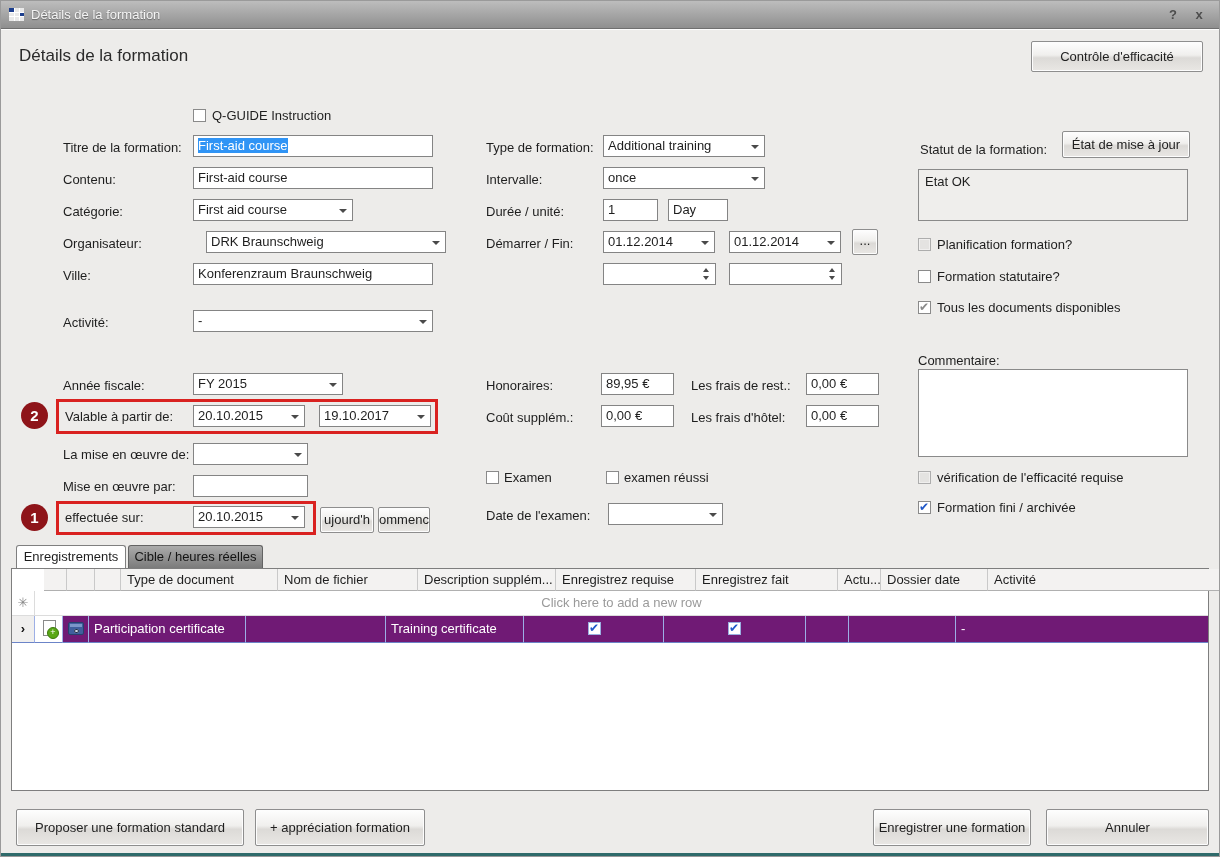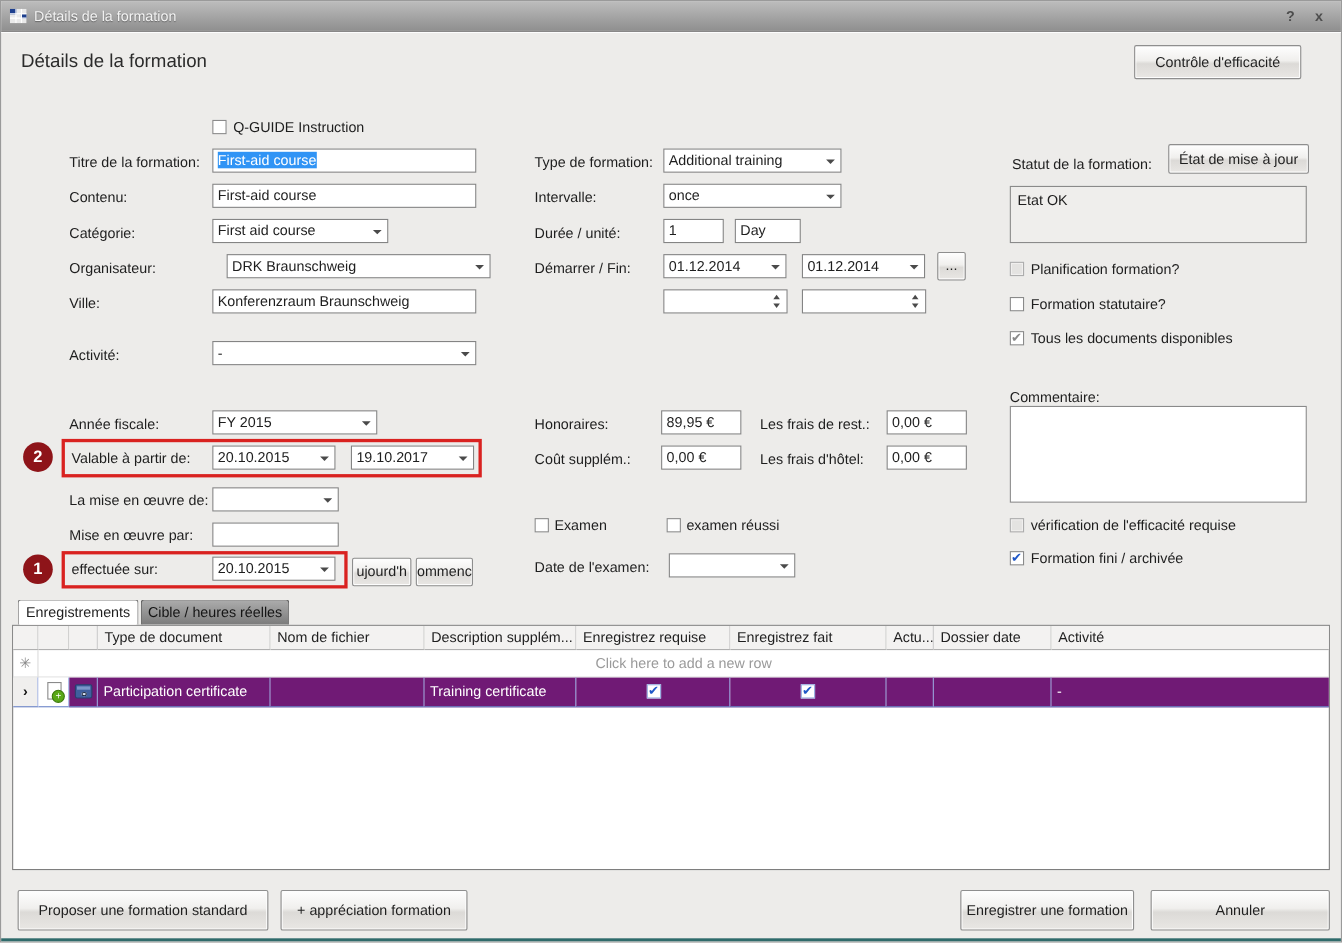--- a/index.html
+++ b/index.html
@@ -42,21 +42,21 @@
   #commentbox { background:#fff; }
 
   
   .tab { position:absolute; height:23px; text-align:center; line-height:22px; border-radius:3px 3px 0 0; }
   .tab.active { background:#fff; border:1px solid #7f7f7f; border-bottom:none; z-index:3; }
   .tab.inactive { background:linear-gradient(180deg,#ababab,#7b7b7b); border:1px solid #636363; border-bottom:none; color:#141414; }
 
   
   #grid { left:10px; top:567px; width:1198px; height:223px; background:#fff; border:1px solid #7e7e7e; z-index:2; }
   .gc { position:absolute; overflow:hidden; white-space:nowrap; }
-  .ghead { top:0; height:22px; background:#f3f2f1; border-right:1px solid #c9c9c9; border-bottom:1px solid #b0b0b0; line-height:21px; padding-left:6px; }
+  .ghead { top:0; height:22px; background:#f3f2f1; border-right:1px solid #c9c9c9; border-bottom:1px solid #b0b0b0; line-height:21px; padding-left:6px;margin-left:32px; }
   .gnew { top:22px; height:25px; border-bottom:1px solid #dcdcdc; line-height:24px; }
   .grow { top:47px; height:27px; background:#701a75; color:#fff; line-height:26px; padding-left:5px; border-right:1px solid #9dafe5; border-bottom:1px solid #6b84c8; }
   .grow.lt { background:#f0efee; color:#111; text-align:center; padding-left:0; }
   .grow.wt { background:#fff; }
   .gcb { position:absolute; top:53px; width:13px; height:13px; background:#fff; border:1px solid #9ab0e0; }
   .gcb::after { content:"\2714"; position:absolute; left:0; top:-2px; font-size:12px; color:#2058c8; }
 
   
   #docplus { position:absolute; left:8px; top:4px; width:13px; height:16px; background:#fff; border:1px solid #8a8a8a; }
   #docplus::after { content:"+"; position:absolute; right:-4px; bottom:-4px; width:10px; height:10px; background:#5aa817; border:1px solid #3c7a0c; border-radius:50%; color:#fff; font-size:9px; line-height:9px; text-align:center; }
@@ -80,21 +80,21 @@
       <rect x="10" y="5" width="5" height="4" fill="#1d3f8e"></rect>
       <path d="M0 4.5h15 M0 8.5h15 M5.5 0v13 M10.5 0v13" stroke="#fff" stroke-width="1" fill="none"></path>
     </svg>
     <span class="ttl">Détails de la formation</span>
     <span class="tbbtn" style="right:38px">?</span>
     <span class="tbbtn" style="right:12px">x</span>
   </div>
   <div class="abs" id="topline"></div>
 
   <div class="abs" id="pagetitle" style="left:18px;top:45px">Détails de la formation</div>
-  <div class="btn" style="left:1030px;top:40px;width:152px;height:31px;line-height:29px">Contrôle d'efficacité</div>
+  <div class="btn" style="left:1030px;top:40px;width:172px;height:31px;line-height:29px">Contrôle d'efficacité</div>
 
   <span class="cb" style="left:192px;top:108px"></span>
   <span class="lbl" style="left:211px;top:107px">Q-GUIDE Instruction</span>
 
   <span class="lbl" style="left:62px;top:139px">Titre de la formation:</span>
   <div class="inp" style="left:192px;top:134px;width:240px"><span class="sel">First-aid course</span></div>
 
   <span class="lbl" style="left:62px;top:171px">Contenu:</span>
   <div class="inp" style="left:192px;top:166px;width:240px">First-aid course</div>
 

